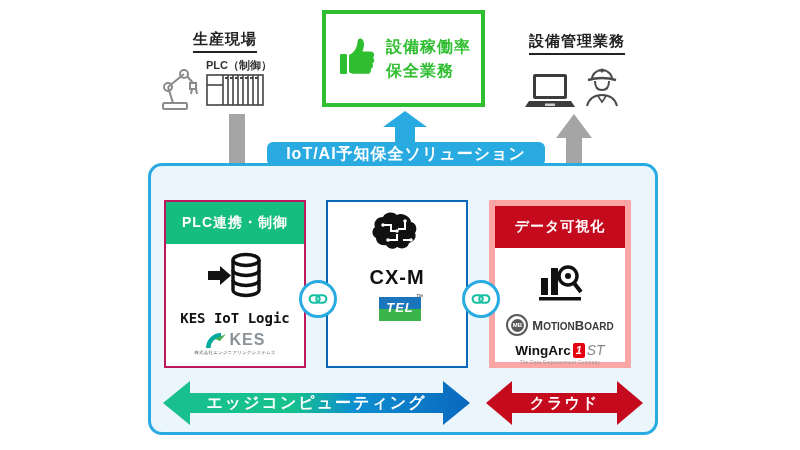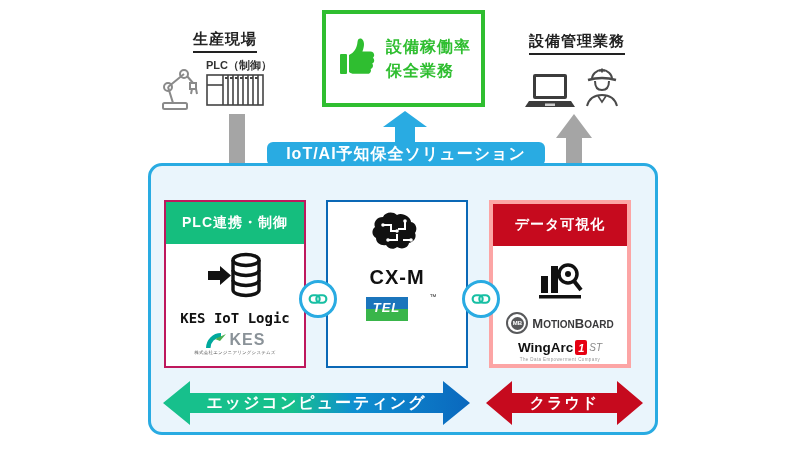--- a/index.html
+++ b/index.html
@@ -39,50 +39,50 @@
 
   
   .module{top:200px;width:142px;height:168px;background:#fff;box-sizing:border-box;z-index:2;}
   .module .hdr{height:42px;display:flex;align-items:center;justify-content:center;
                color:#fff;font-size:14px;font-weight:bold;letter-spacing:1px;}
   .module .body{height:126px;display:flex;flex-direction:column;align-items:center;justify-content:flex-start;}
   .m-green{left:164px;border:2px solid #be185d;}
   .m-green .hdr{background:#15BE7E;}
   .m-blue{left:326px;border:2px solid #0A68B6;}
   .m-blue .hdr{background:#0A68B6;}
-  .m-red{left:489px;border:4px solid #fca5a5;}
+  .m-red{left:489px;border:6px solid #fca5a5;}
   .m-red .hdr{background:#C60A1E;}
 
   .kes-product{font-family:"DejaVu Sans Mono","Liberation Mono",monospace;font-weight:bold;
                font-size:14px;color:#111;letter-spacing:0px;margin-top:4px;}
   .kes-logo-row{display:flex;align-items:center;gap:3px;margin-top:5px;}
   .kes-word{font-size:16px;font-weight:bold;color:#8A9298;letter-spacing:1px;}
   .kes-sub{font-size:4.5px;color:#555;margin-top:1px;letter-spacing:0.2px;}
 
   .cxm-product{font-size:20px;font-weight:700;color:#111;letter-spacing:1px;margin-top:6px;}
-  .tel-logo{position:relative;width:36px;height:24px;margin-top:8px;padding-left:27px;}
+  .tel-logo{position:relative;width:36px;height:24px;margin-top:8px;}
   .tel-top{position:absolute;left:0;top:0;width:42px;height:12px;background:#1B75BC;}
   .tel-bottom{position:absolute;left:0;top:12px;width:42px;height:12px;background:#39B54A;}
   .tel-word{position:absolute;left:0;top:3px;width:42px;text-align:center;color:#fff;
             font-size:13px;font-weight:bold;font-style:italic;letter-spacing:1px;}
   .tel-tm{position:absolute;right:-8px;top:-4px;font-size:7px;color:#333;}
 
   .mb-row{display:flex;align-items:center;gap:4px;margin-top:6px;}
   .mb-badge{width:18px;height:18px;border:2px solid #58595B;border-radius:50%;background:#fff;
             display:flex;align-items:center;justify-content:center;}
   .mb-badge-inner{width:13px;height:13px;border-radius:50%;background:#58595B;color:#fff;
                   font-size:6px;font-weight:bold;display:flex;align-items:center;justify-content:center;}
   .mb-name{font-weight:800;color:#3A3A3C;}
   .mb-name .big{font-size:13px;}
   .mb-name .small{font-size:10px;}
   .wingarc-row{display:flex;align-items:center;gap:2px;margin-top:6px;}
   .wa-brand{font-size:13.5px;font-weight:bold;color:#111;}
   .wa-one{display:inline-flex;align-items:center;justify-content:center;width:12px;height:15px;
           background:#E60012;color:#fff;border-radius:2px;font-size:11px;font-weight:bold;font-style:italic;}
-  .wa-st{font-size:10px;color:#888;font-style:italic;}
+  .wa-st{font-size:14px;color:#888;font-style:italic;}
   .wa-tagline{font-size:4.5px;color:#999;margin-top:2px;letter-spacing:0.4px;}
 
   
   .link-circle{width:32px;height:32px;border:3px solid #29ABE2;border-radius:50%;background:#fff;
                display:flex;align-items:center;justify-content:center;z-index:4;}
 
   
   .arrow-label{color:#fff;font-weight:bold;text-align:center;z-index:3;}
   .edge-label{left:163px;top:393px;width:307px;font-size:16px;letter-spacing:2px;}
   .cloud-label{left:486px;top:394px;width:157px;font-size:15px;letter-spacing:2px;}

